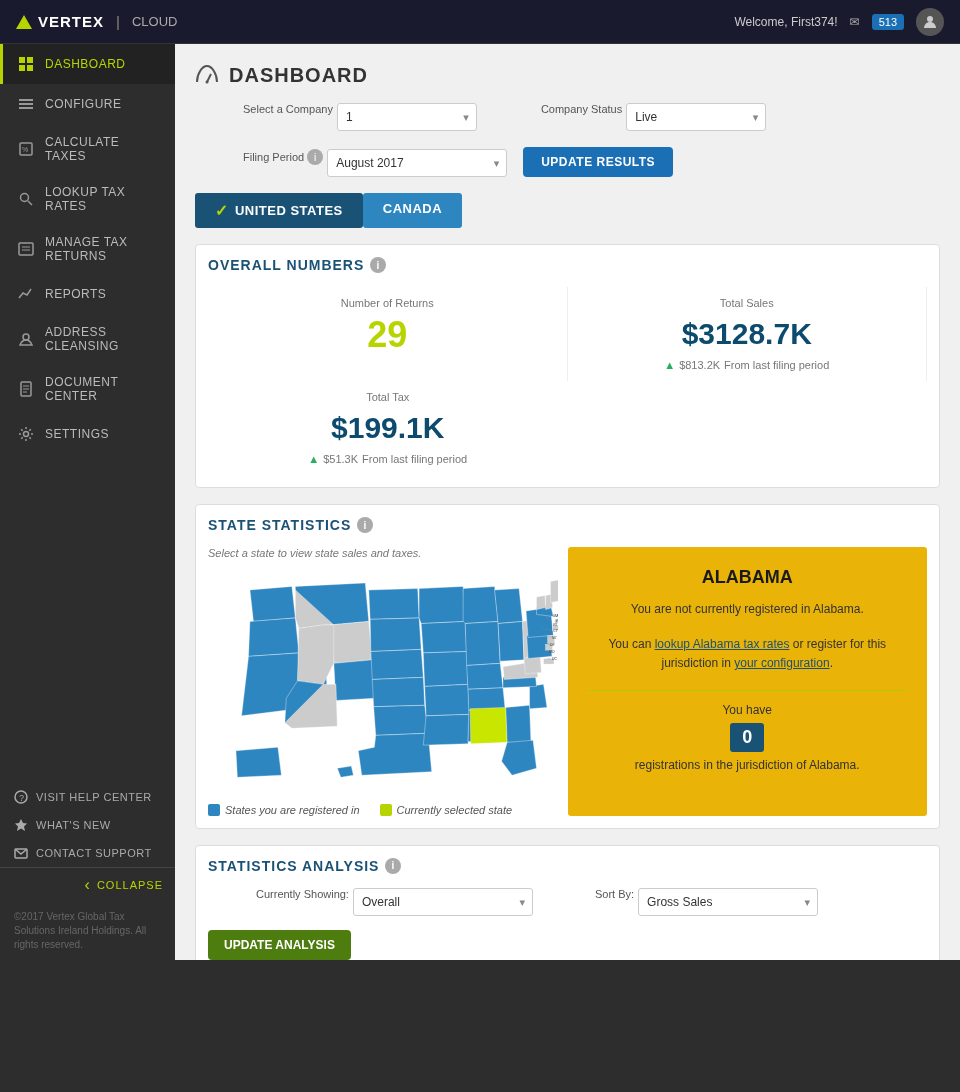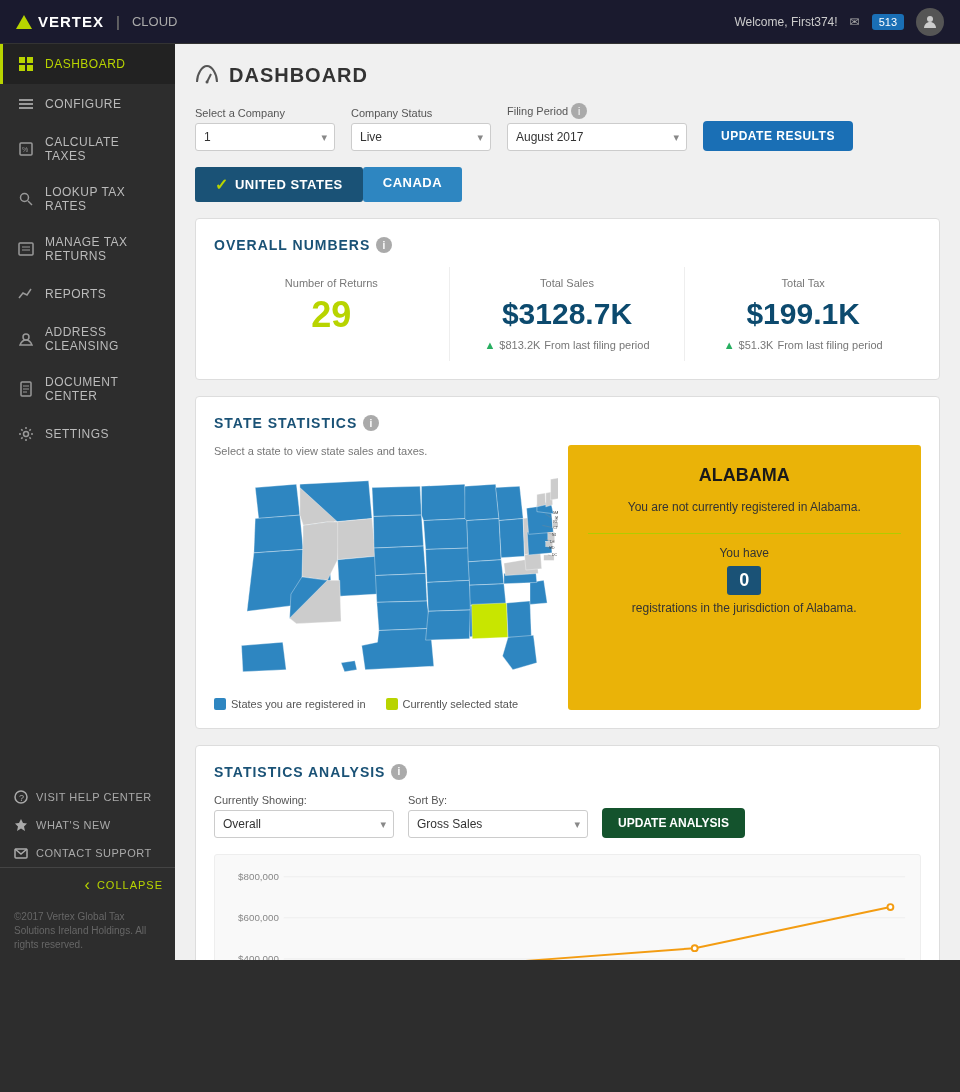--- a/index.html
+++ b/index.html
@@ -72,21 +72,21 @@
       overflow-y: auto;
       padding: 20px;
     }
 
     
     .page-header { display: flex; align-items: center; gap: 10px; margin-bottom: 16px; }
     .page-title { font-size: 20px; font-weight: bold; color: #333; letter-spacing: 1px; }
 
     
     .filter-bar { display: flex; align-items: flex-end; gap: 16px; margin-bottom: 16px; flex-wrap: wrap; }
-    .filter-group { display: flex; flex-direction: column; gap: 4px; }
+    .filter-group { display: flex; flex-direction: row; gap: 4px; margin-left: 48px; }
     .filter-label { font-size: 11px; color: #555; }
     .filter-select {
       padding: 6px 24px 6px 8px;
       border: 1px solid #ccc;
       border-radius: 3px;
       background: white;
       font-size: 12px;
       color: #333;
       appearance: none;
       min-width: 140px;
@@ -126,21 +126,21 @@
     .country-tab.inactive {
       background: #2e86c1;
       color: white;
     }
     .checkmark { color: #b8d400; font-size: 16px; }
 
     
     .card {
       background: white;
       border-radius: 4px;
-      padding: 18px;
+      padding: 12px;
       margin-bottom: 16px;
       border: 1px solid #ddd;
     }
     .card-title {
       font-size: 14px;
       font-weight: bold;
       color: #1a5276;
       letter-spacing: 1px;
       margin-bottom: 14px;
       display: flex;
@@ -153,32 +153,32 @@
       background: #aaa;
       color: white;
       font-size: 10px;
       display: inline-flex;
       align-items: center;
       justify-content: center;
       cursor: pointer;
     }
 
     
-    .overall-grid { display: grid; grid-template-columns: 1fr 1fr 1fr; gap: 0; }
+    .overall-grid { display: grid; grid-template-columns: 1fr 1fr; gap: 0; }
     .overall-cell { text-align: center; padding: 10px 20px; }
     .overall-cell:not(:last-child) { border-right: 1px solid #eee; }
     .overall-label { font-size: 11px; color: #777; margin-bottom: 8px; }
     .overall-number { font-size: 36px; font-weight: bold; color: #b8d400; line-height: 1; }
     .overall-big { font-size: 30px; font-weight: bold; color: #0c4a6e; }
     .overall-change { font-size: 11px; color: #777; margin-top: 8px; display: flex; align-items: center; justify-content: center; gap: 4px; }
     .change-up { color: #27ae60; }
 
     
     .state-stats-grid { display: grid; grid-template-columns: 1fr 1fr; gap: 0; }
-    .map-section { padding-right: 10px; }
+    .map-section { padding-right: 10px; font-style: italic; }
     .map-subtitle { font-size: 11px; color: #777; margin-bottom: 10px; }
 
     
     .alabama-panel { background: #eab308; padding: 20px; border-radius: 3px; }
     .alabama-title { font-size: 18px; font-weight: bold; color: #1a1a1a; text-align: center; margin-bottom: 12px; }
     .alabama-text { font-size: 12px; color: #333; text-align: center; line-height: 1.6; margin-bottom: 16px; }
     .alabama-link { color: #1a5276; text-decoration: underline; cursor: pointer; }
     .alabama-divider { border-top: 1px solid #b0cc00; margin: 12px 0; }
     .alabama-count { text-align: center; }
     .alabama-count-label { font-size: 12px; color: #333; }
@@ -198,21 +198,21 @@
     .map-legend { display: flex; gap: 20px; margin-top: 8px; font-size: 11px; color: #555; }
     .legend-item { display: flex; align-items: center; gap: 5px; }
     .legend-box { width: 12px; height: 12px; border-radius: 2px; }
     .legend-blue { background: #2e86c1; }
     .legend-green { background: #b8d400; }
 
     
     .comp-controls { display: flex; align-items: flex-end; gap: 14px; margin-bottom: 16px; flex-wrap: wrap; }
     .comp-label { font-size: 11px; color: #555; }
     .btn-update-analysis {
-      background: #14532d;
+      background: #4d7c0f;
       color: white;
       border: none;
       padding: 8px 16px;
       border-radius: 4px;
       font-size: 12px;
       font-weight: bold;
       cursor: pointer;
     }
 
     
@@ -593,20 +593,23 @@
             <div class="legend-item">
               <div class="legend-box legend-green"></div>
               <span>Currently selected state</span>
             </div>
           </div>
         </div>
 
         <div class="alabama-panel">
           <div class="alabama-title">ALABAMA</div>
           <div class="alabama-text">You are not currently registered in Alabama.</div>
+          <div class="alabama-text">
+            <span>You can </span><a class="alabama-link">lookup Alabama tax rates</a><span> or register for this jurisdiction in </span><a class="alabama-link">your configuration</a><span>.</span>
+          </div>
           <div class="alabama-divider"></div>
           <div class="alabama-count">
             <div class="alabama-count-label">You have</div>
             <div class="alabama-count-num">0</div>
             <div class="alabama-count-sub">registrations in the jurisdiction of Alabama.</div>
           </div>
         </div>
       </div>
     </div>
 

